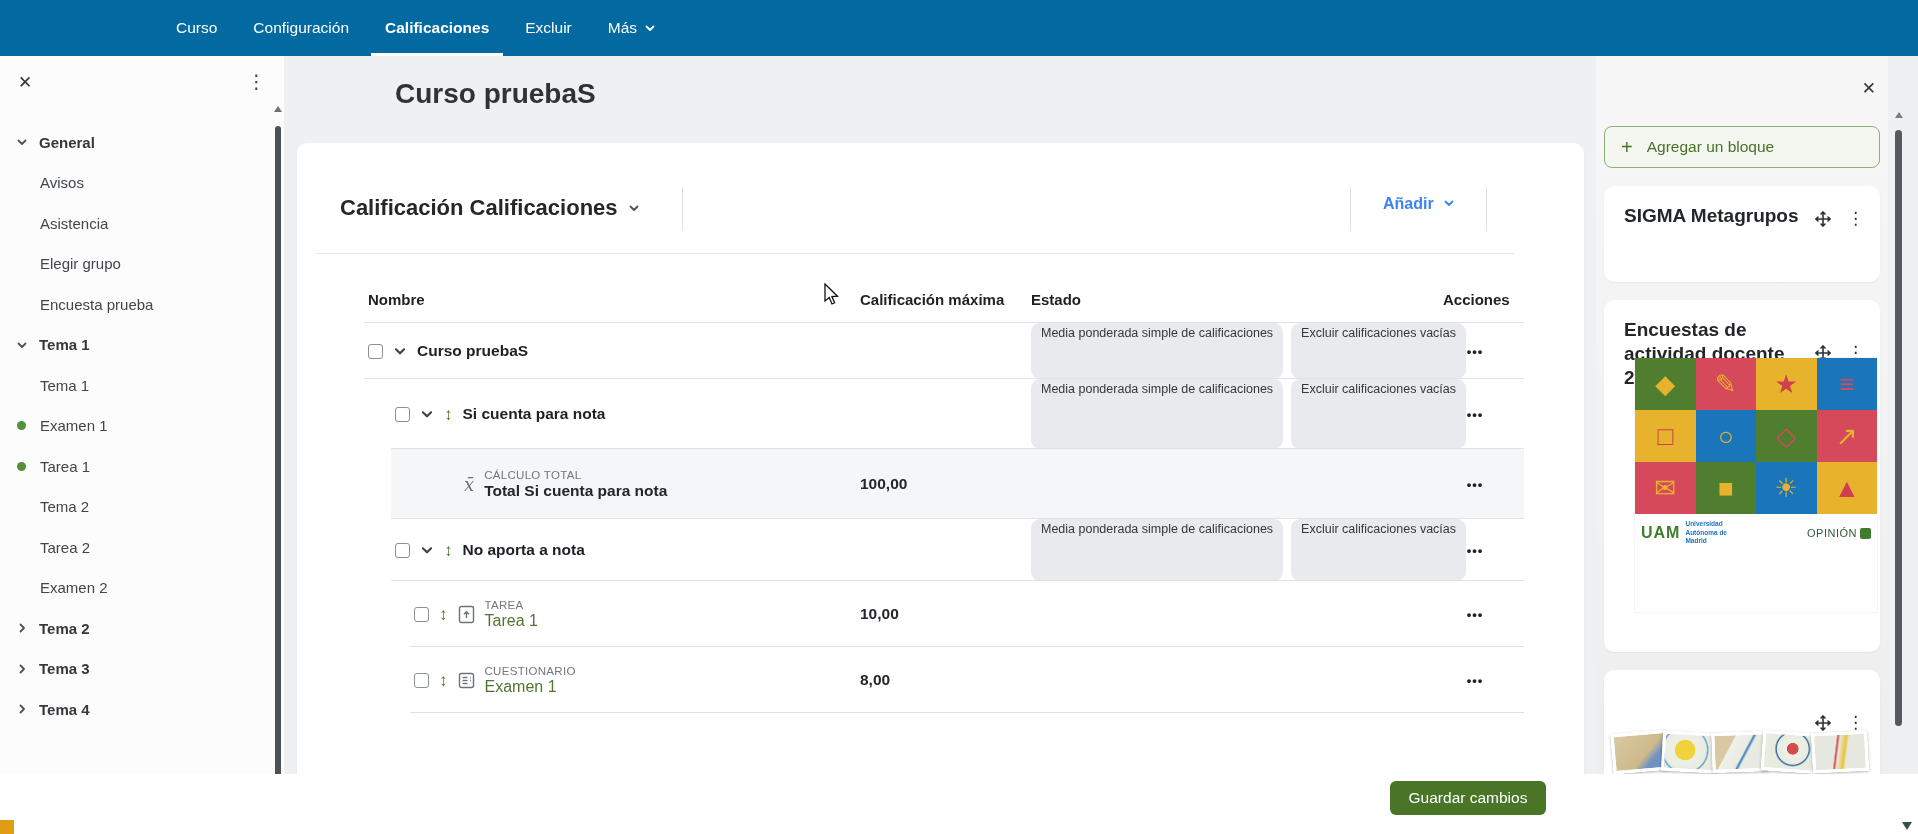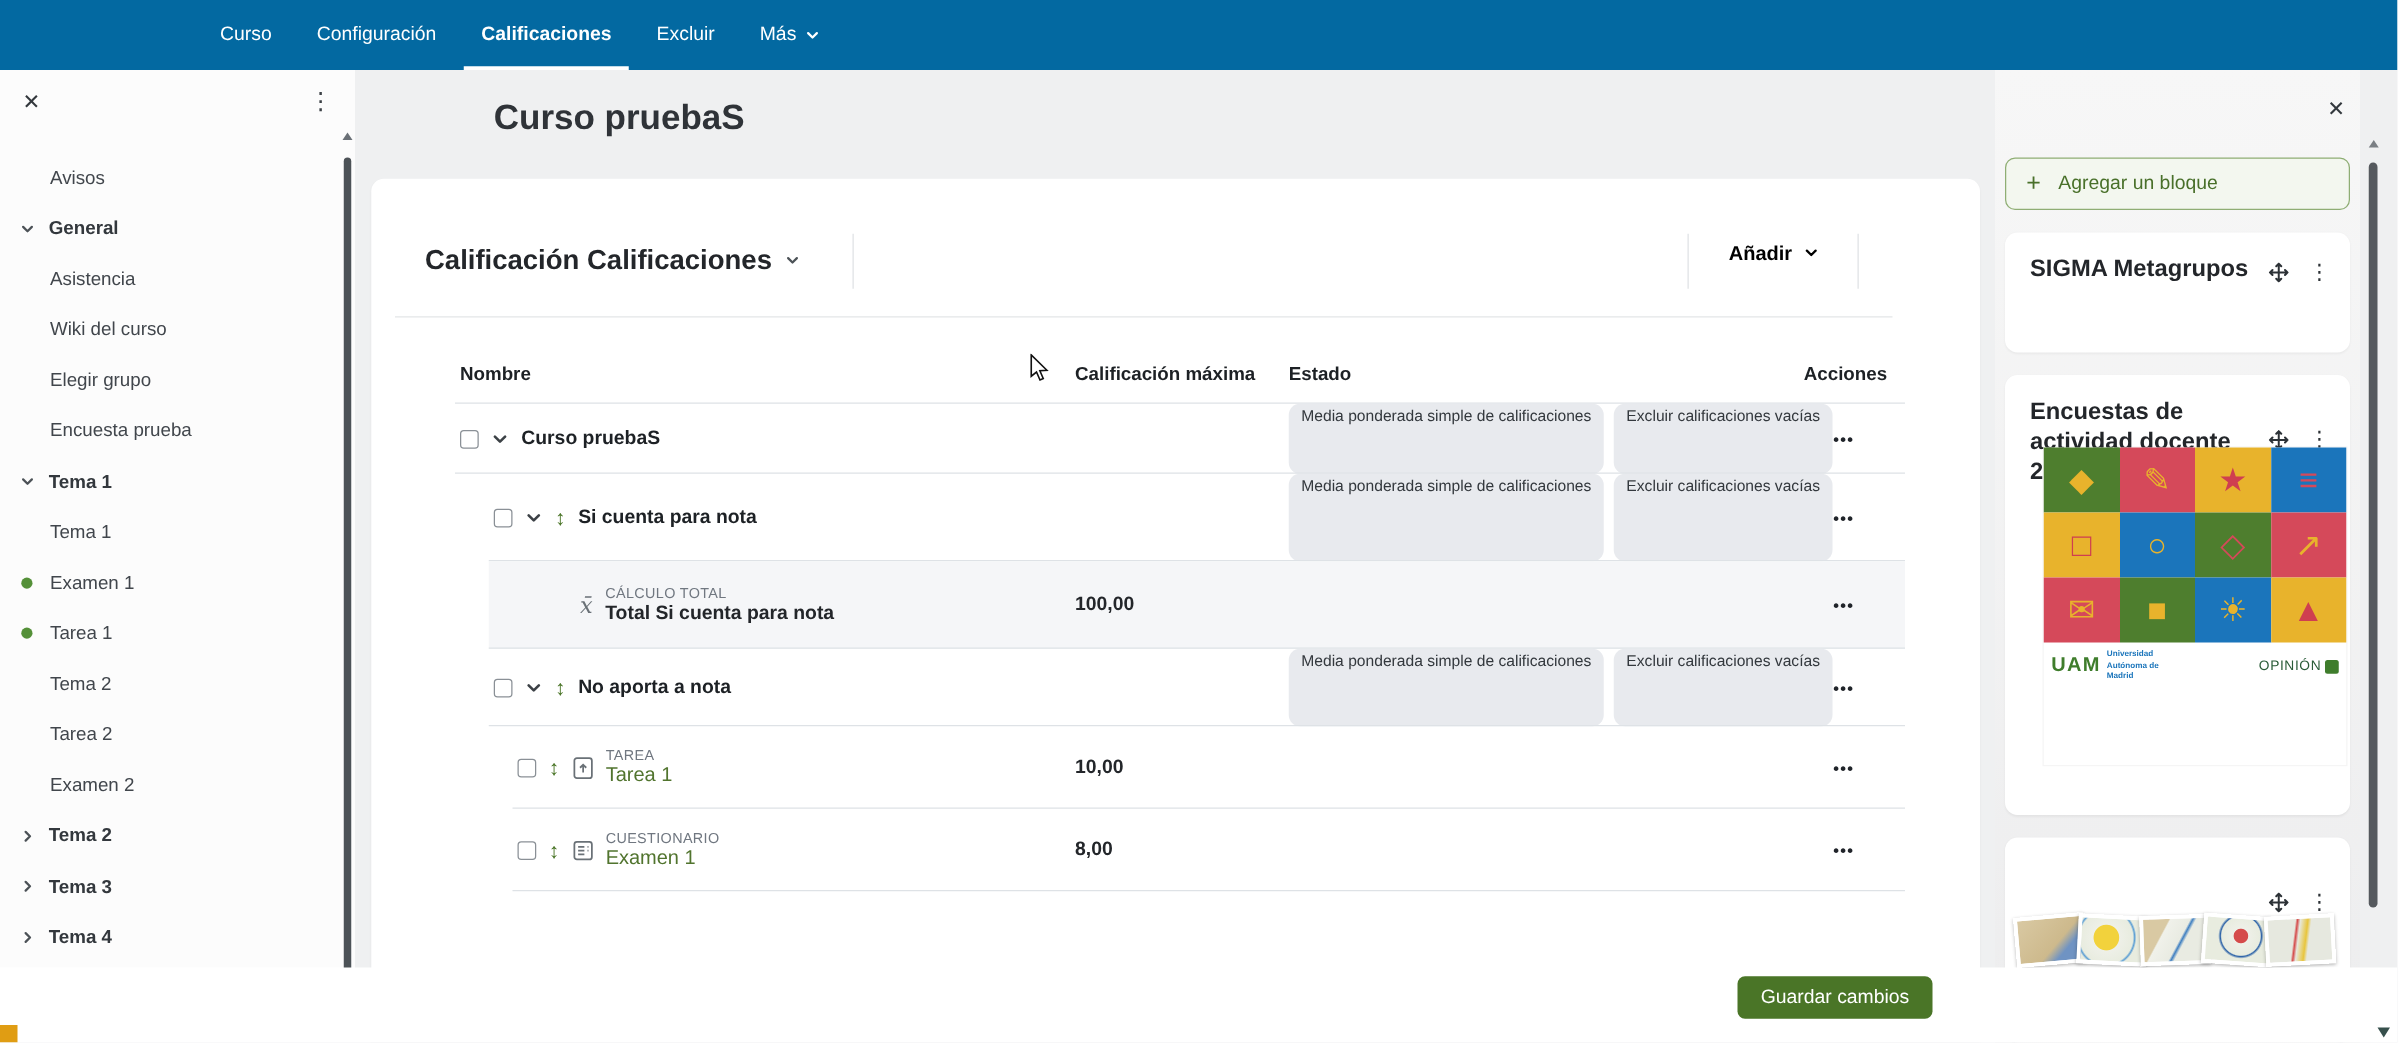--- a/index.html
+++ b/index.html
@@ -42,21 +42,21 @@
   .page-title { position:absolute; left:395px; top:78px; font-size:28px; font-weight:bold; color:#2f3338; z-index:12;}
 
   
   .card { position:absolute; left:297px; top:143px; width:1287px; height:691px;
     background:#fff; border-radius:10px 10px 0 0; box-shadow:0 1px 2px rgba(0,0,0,.05); z-index:11; }
   .card-head { position:relative; height:111px; }
   .gb-heading { position:absolute; left:43px; top:52px; font-size:22px; font-weight:bold; color:#23262a;
     display:flex; align-items:center; gap:10px; cursor:pointer;}
   .gb-heading .chev { color:#4c5257; display:inline-flex; }
   .vdiv { position:absolute; top:44px; width:1px; height:44px; background:#dfe2e5; }
-  .add-btn { position:absolute; left:1086px; top:52px; font-size:16px; font-weight:bold; color:#000000;
+  .add-btn { position:absolute; left:1086px; top:52px; font-size:16px; font-weight:bold; color:#3b82f6;
     display:flex; align-items:center; gap:9px; cursor:pointer; }
   .card-hr { position:absolute; top:110px; left:19px; right:70px; border-bottom:1px solid #e4e6e8; }
 
   
   .gtable { position:absolute; left:67px; top:135px; width:1160px; }
   .grow { position:relative; width:100%; }
   .rowline { position:absolute; left:0; right:0; bottom:0; border-bottom:1px solid #dee2e6; }
   .rowline.i1 { left:27px; } .rowline.i2 { left:46px; }
   .ghead { height:45px; }
   .ghead .h { position:absolute; font-size:15px; font-weight:bold; color:#1d2125; top:13px; }
@@ -171,36 +171,33 @@
           <path d="M2.5 4.5 L6 8 L9.5 4.5"></path>
         </svg>
       </span>
   </div>
 </nav>
 
 <aside class="drawer-left">
   <span class="dl-close">✕</span>
   <span class="dl-kebab">⋮</span>
   <div class="dl-list">
-    <div class="dl-row item">
-        <span>Avisos</span>
-      </div>
     <div class="dl-row section">
         <span class="sec-chev">
           <svg class="chevron" viewBox="0 0 12 12">
             <path d="M2.5 4.5 L6 8 L9.5 4.5"></path>
           </svg>
         </span>
         <span>General</span>
       </div>
     <div class="dl-row item">
+        <span>Avisos</span>
+      </div>
+    <div class="dl-row item">
         <span>Asistencia</span>
-      </div>
-    <div class="dl-row item">
-        <span>Wiki del curso</span>
       </div>
     <div class="dl-row item">
         <span>Elegir grupo</span>
       </div>
     <div class="dl-row item">
         <span>Encuesta prueba</span>
       </div>
     <div class="dl-row section">
         <span class="sec-chev">
           <svg class="chevron" viewBox="0 0 12 12">

